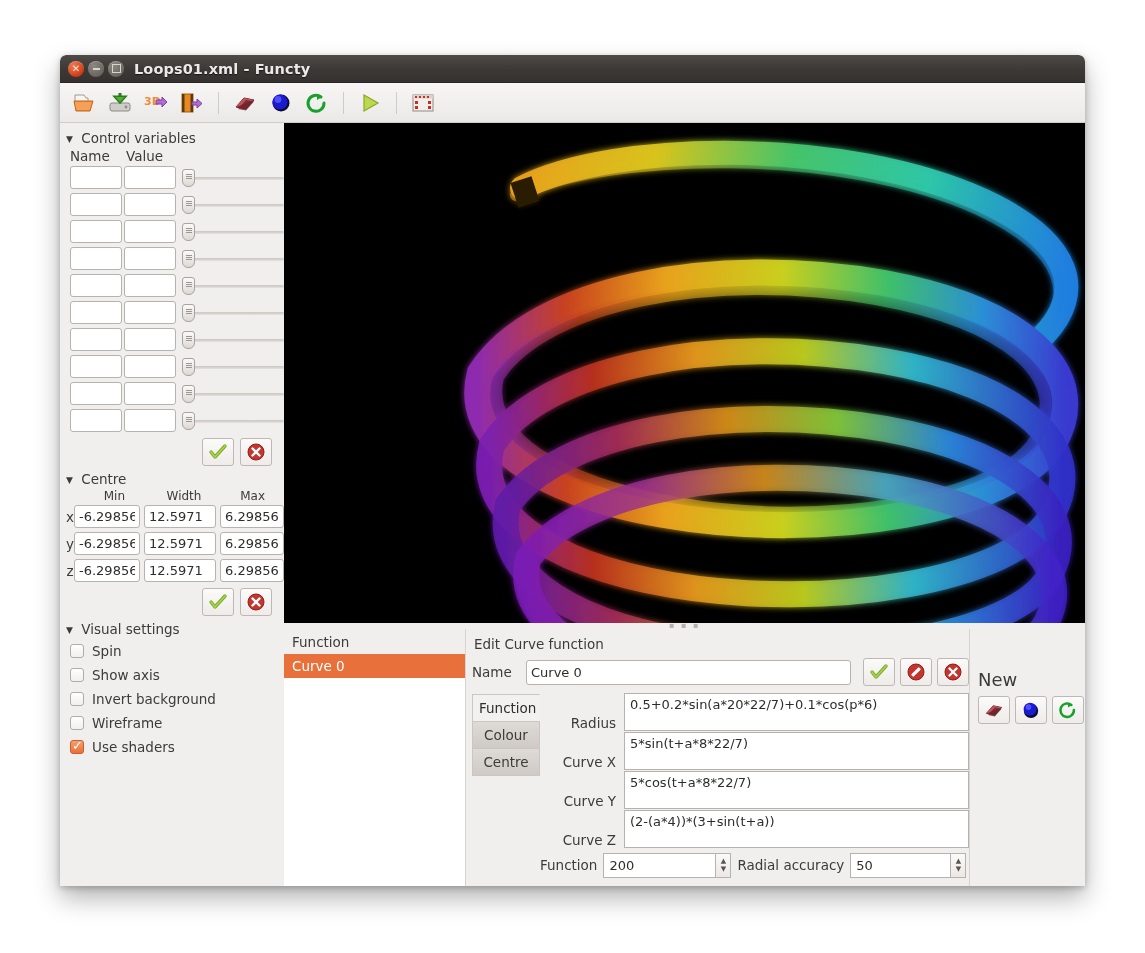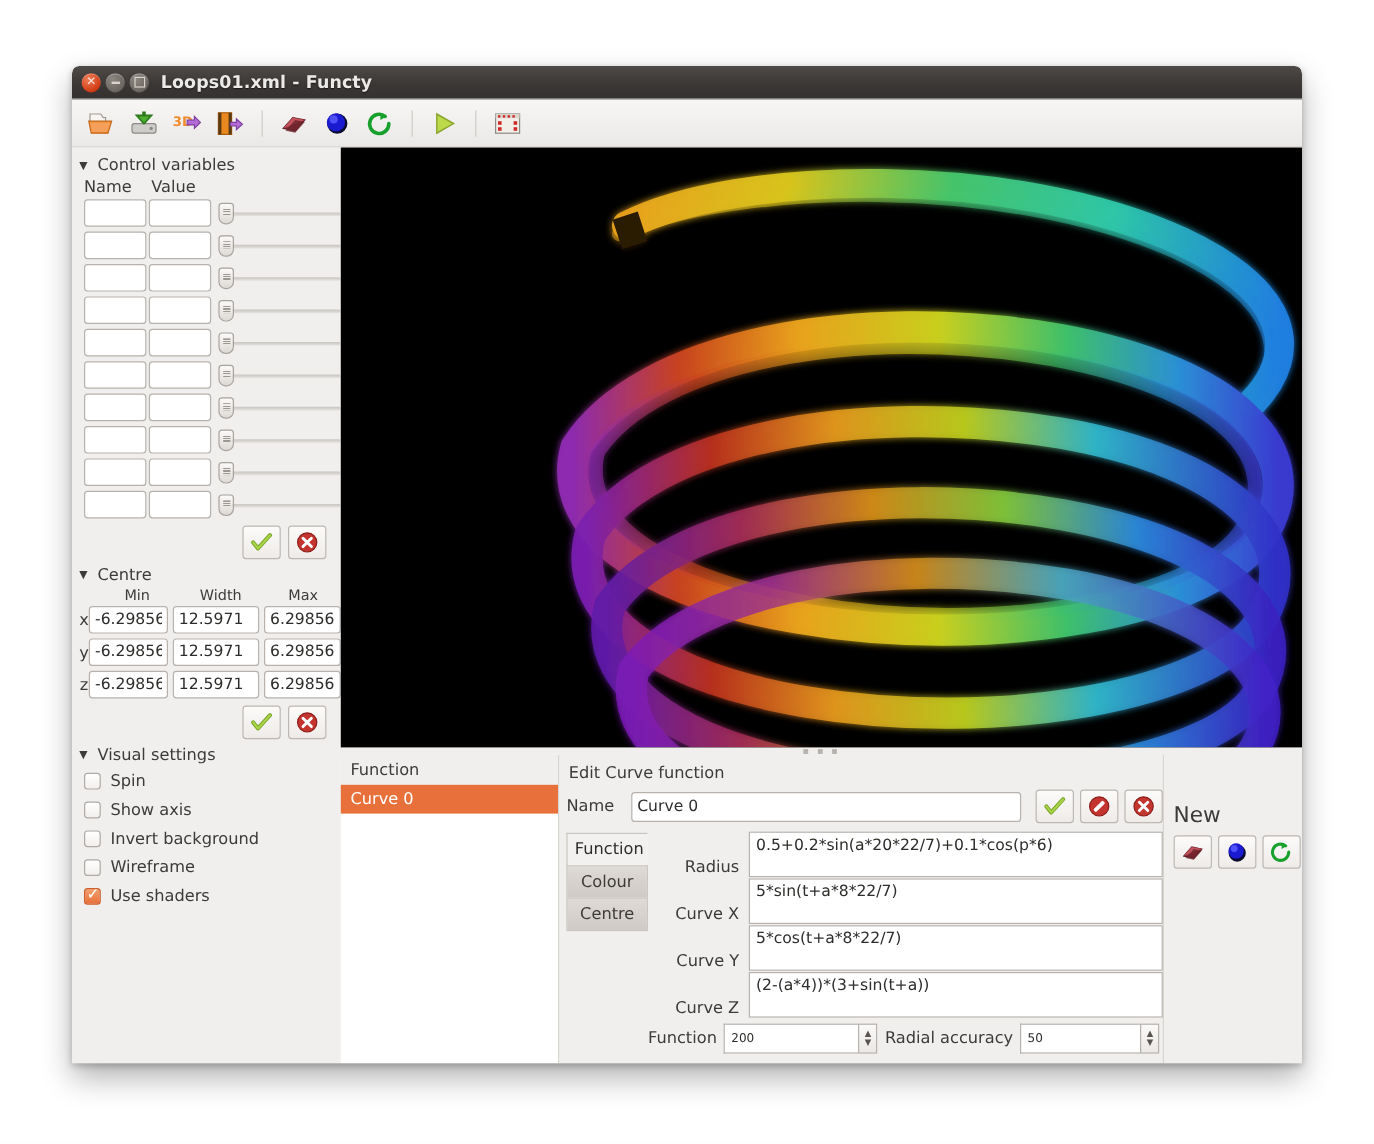--- a/index.html
+++ b/index.html
@@ -131,21 +131,21 @@
   .frow { display: flex; align-items: flex-end; height: 39px; }
   .frow .lab { width: 84px; font-size: 13.5px; color: #3c3b39; text-align: right; padding-right: 8px; }
   .frow .ta { flex: 1; height: 38px; border: 1px solid #b7b2ad; background: #fff;
               font-size: 13px; color: #2e2d2b; padding: 3px 5px; resize: none;
               font-family: "DejaVu Sans","Liberation Sans",sans-serif; overflow: hidden;
               line-height: 16px; outline: none; }
   .accrow { display: flex; align-items: center; height: 30px; gap: 6px; margin-top: 2px; }
   .accrow .lab { font-size: 13.5px; color: #3c3b39; }
   .spin { position: relative; display: flex; }
   .spin input { height: 25px; border: 1px solid #b7b2ad; border-right: none;
-                background: #fff; font-size: 10px; color: #2e2d2b; padding: 0 5px;
+                background: #fff; font-size: 13px; color: #2e2d2b; padding: 0 5px;
                 font-family: "DejaVu Sans","Liberation Sans",sans-serif; outline: none; }
   .spin .arrows { width: 16px; border: 1px solid #b7b2ad; background: linear-gradient(to bottom,#fbfaf9,#ebe8e5);
                   display: flex; flex-direction: column; align-items: center; justify-content: center; gap: 3px; }
   .spin .arrows span { font-size: 7px; color: #58544f; line-height: 5px; }
 
   .newpanel { width: 116px; border-left: 1px solid #d8d4d0; padding: 6px 0 0 8px; }
   .newpanel .lab { font-size: 18px; color: #3c3b39; padding: 34px 0 6px 0; }
   .newbtns { display: flex; gap: 5px; }
 
   .ico { display: block; }

